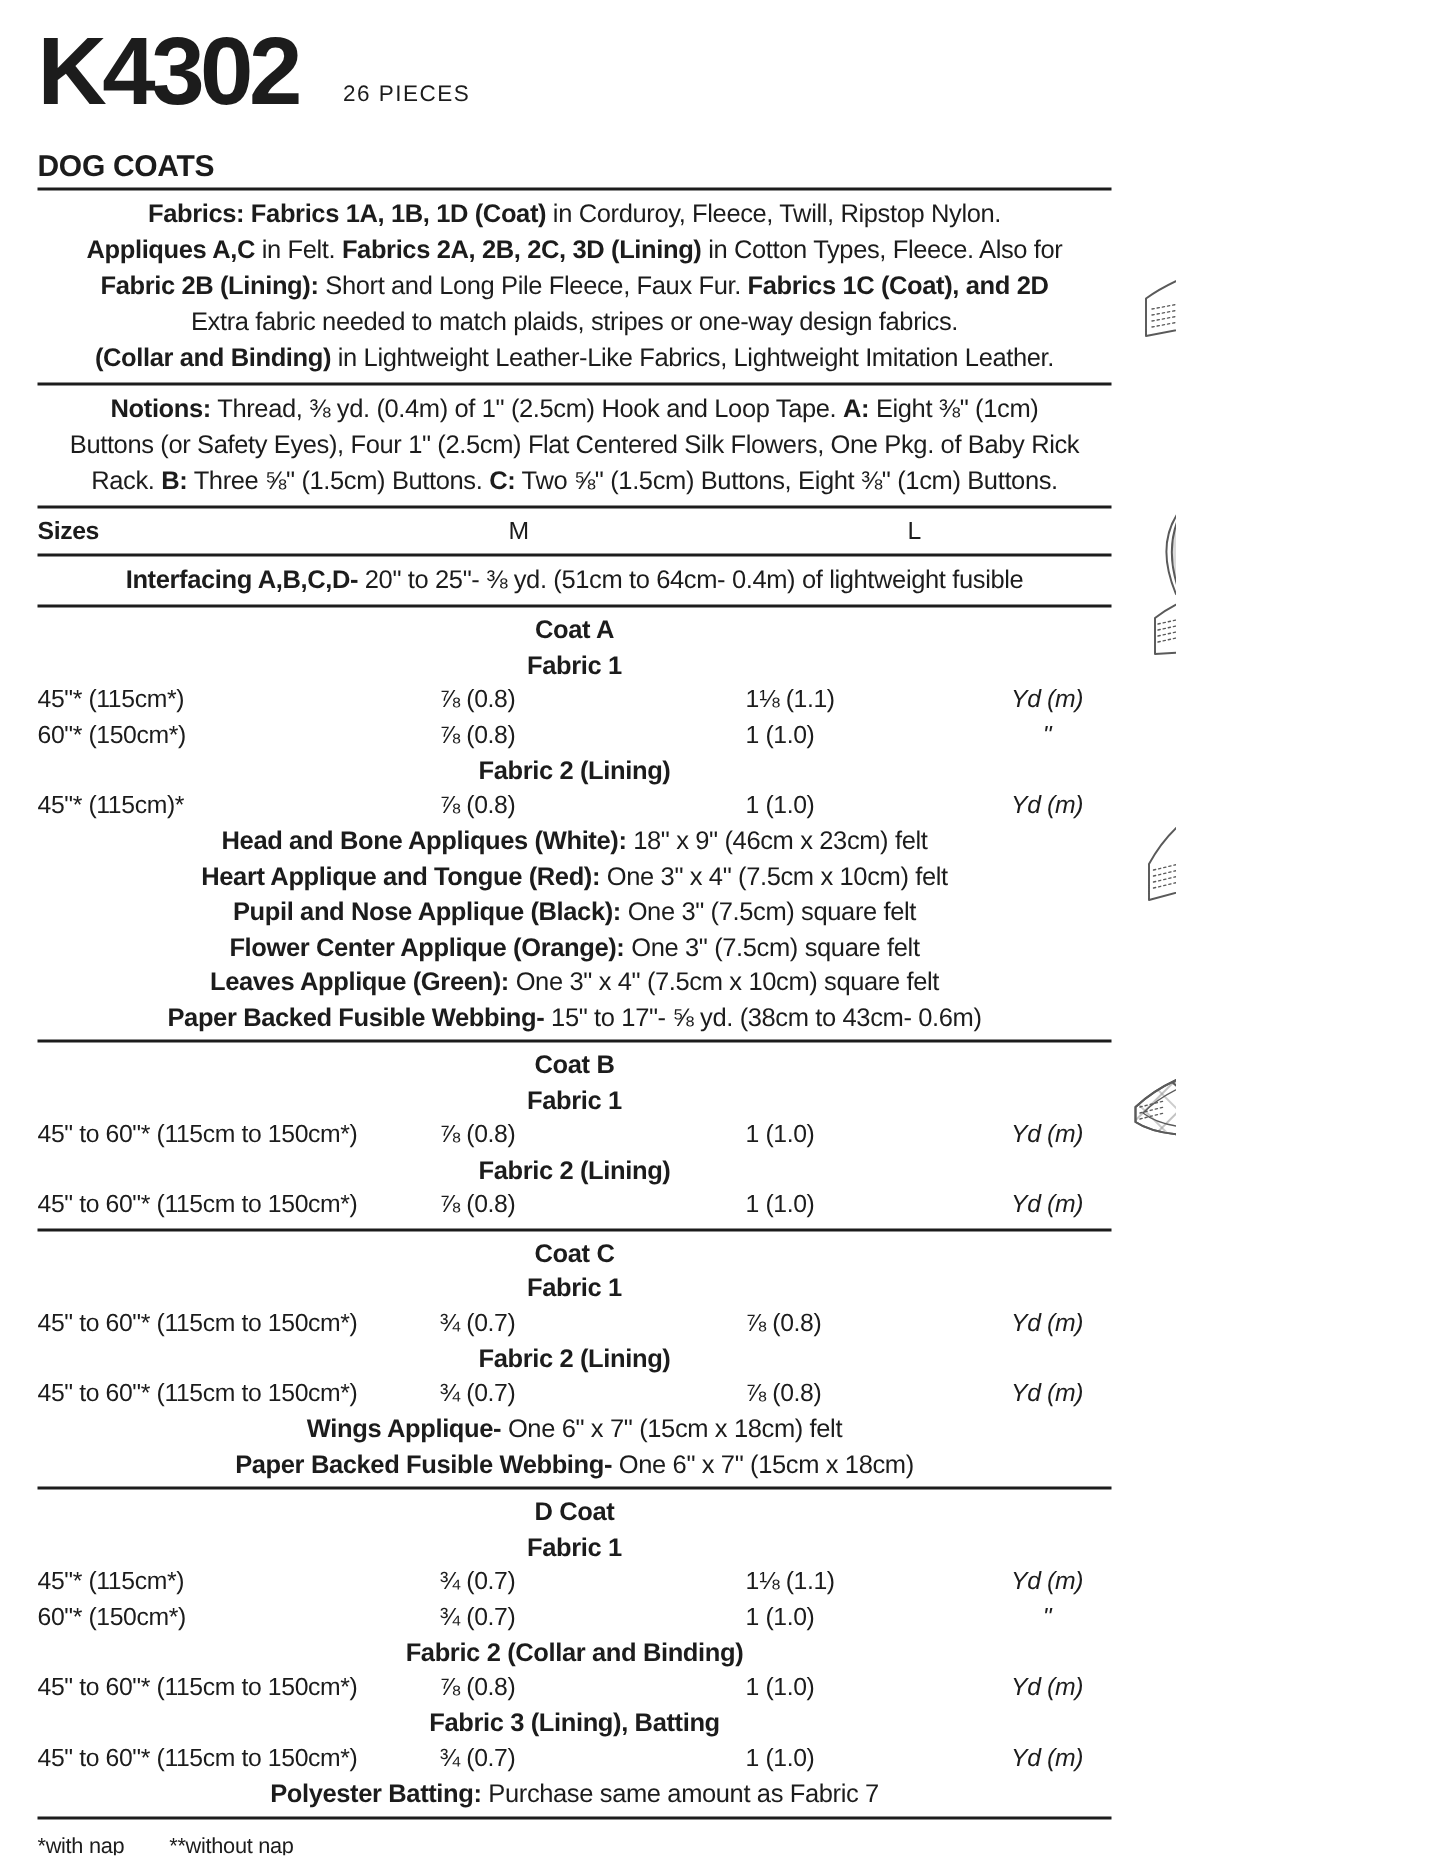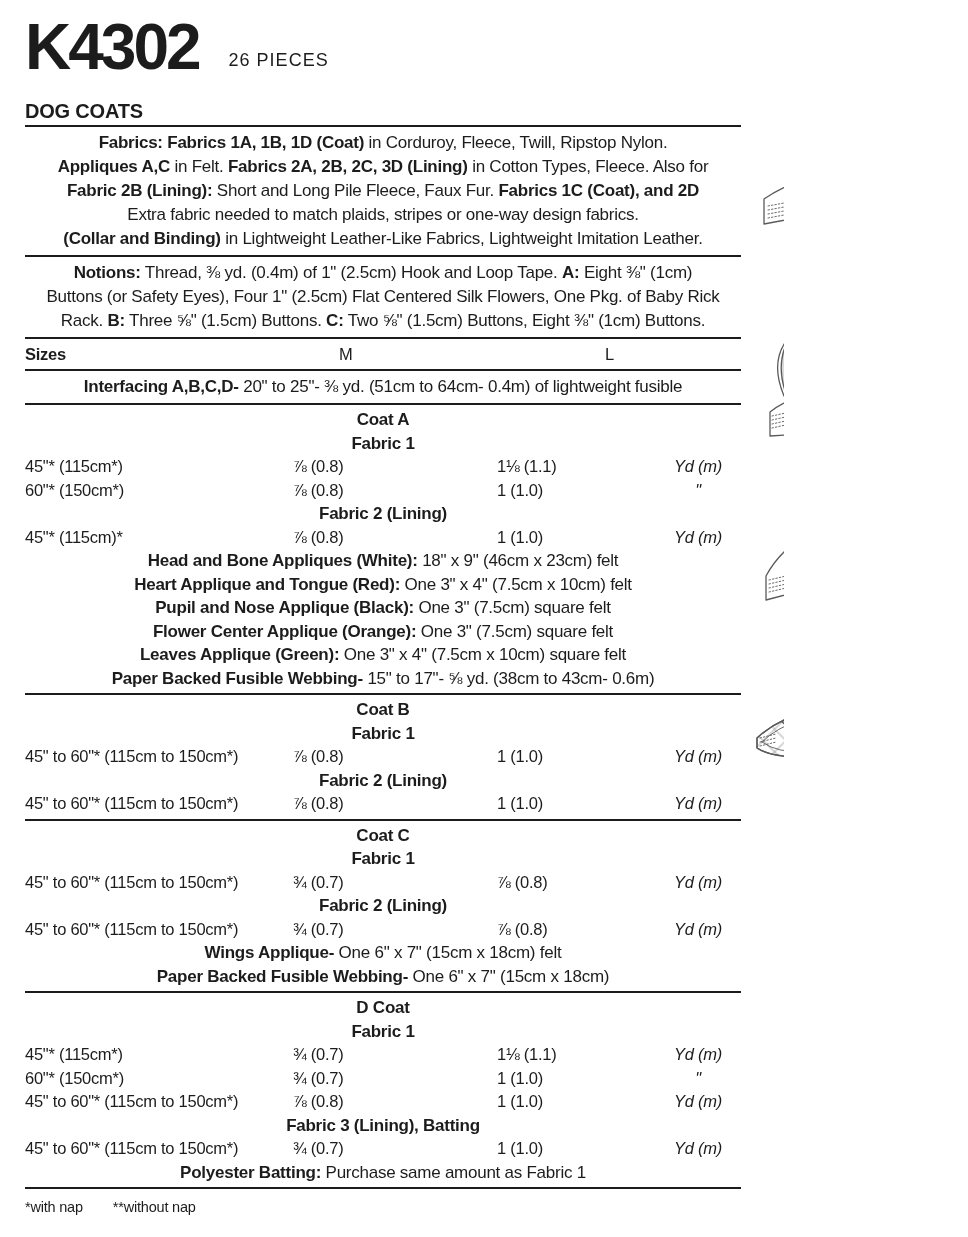--- a/index.html
+++ b/index.html
@@ -3,21 +3,21 @@
 <meta charset="utf-8">
 <style>
   html,body{margin:0;padding:0;background:#ffffff;}
   .page{
     position:relative;width:784px;height:1237px;background:#ffffff;
     font-family:"Liberation Sans",sans-serif;color:#1c1c1c;overflow:hidden;
   }
   .content{position:absolute;left:25px;top:14px;width:716px;}
   .masthead{display:flex;align-items:flex-end;height:62px;}
   .pattern-number{font-size:64px;font-weight:900;letter-spacing:-3px;line-height:58px;}
-  .pieces{font-size:18px;letter-spacing:1px;margin-left:30px;padding-bottom:5px;}
+  .pieces{font-size:15px;letter-spacing:1px;margin-left:30px;padding-bottom:5px;}
   .doc-title{margin-top:24px;font-size:20px;font-weight:700;letter-spacing:-0.2px;line-height:22px;}
   .rule{border:none;border-top:2.2px solid #1c1c1c;margin:3px 0;height:0;}
   .para{padding:1px 0;}
   .rtline{font-size:17px;line-height:24px;letter-spacing:-0.25px;white-space:nowrap;text-align:center;}
   .rtline .b{font-weight:700;}
   .row-text{line-height:23.5px;}
   .sizes-row{display:grid;grid-template-columns:268px 204px 158px 1fr;font-size:16.5px;line-height:24px;letter-spacing:-0.25px;gap:46px;}
   .sizes-row .sz-label{font-weight:700;}
   .sizes-row .sz-l{padding-left:16px;}
   .row.yard{display:grid;grid-template-columns:268px 204px 158px 1fr;font-size:16.5px;line-height:23.5px;letter-spacing:-0.25px;}
@@ -147,34 +147,35 @@
           <span class="cell m">¾ (0.7)</span>
           <span class="cell l">1⅛ (1.1)</span>
           <span class="cell unit">Yd (m)</span>
         </div>
         <div class="row yard">
           <span class="cell label">60"* (150cm*)</span>
           <span class="cell m">¾ (0.7)</span>
           <span class="cell l">1 (1.0)</span>
           <span class="cell unit">"</span>
         </div>
+        <div class="rtline row-text"><span class="b">Fabric 2 (Collar and Binding)</span></div>
         <div class="row yard">
           <span class="cell label">45" to 60"* (115cm to 150cm*)</span>
           <span class="cell m">⅞ (0.8)</span>
           <span class="cell l">1 (1.0)</span>
           <span class="cell unit">Yd (m)</span>
         </div>
         <div class="rtline row-text"><span class="b">Fabric 3 (Lining), Batting</span></div>
         <div class="row yard">
           <span class="cell label">45" to 60"* (115cm to 150cm*)</span>
           <span class="cell m">¾ (0.7)</span>
           <span class="cell l">1 (1.0)</span>
           <span class="cell unit">Yd (m)</span>
         </div>
-        <div class="rtline row-text"><span class="b">Polyester Batting:</span><span> Purchase same amount as Fabric 1</span></div>
+        <div class="rtline row-text"><span class="b">Polyester Batting:</span><span> Purchase same amount as Fabric 7</span></div>
       </div>
 
     <div class="rule"></div>
     <div class="footnote">
       <span>*with nap</span>
       <span>**without nap</span>
     </div>
   </div>
 
   <div class="figures">

